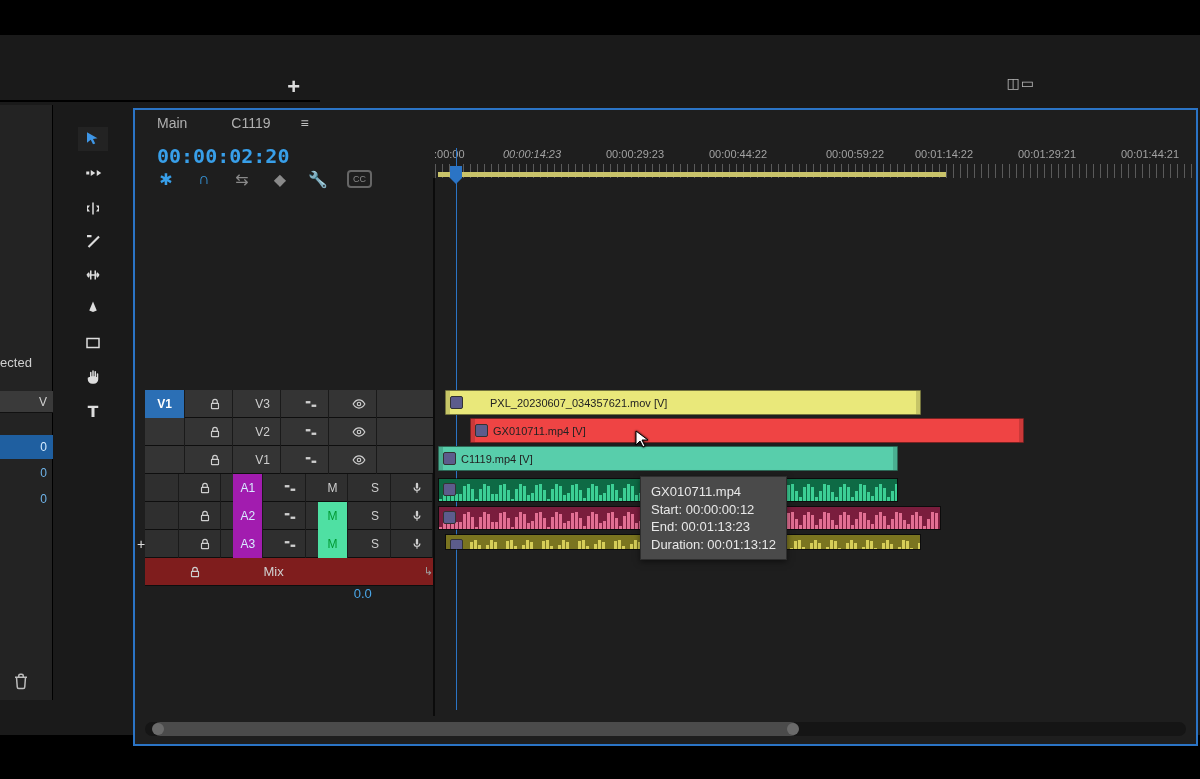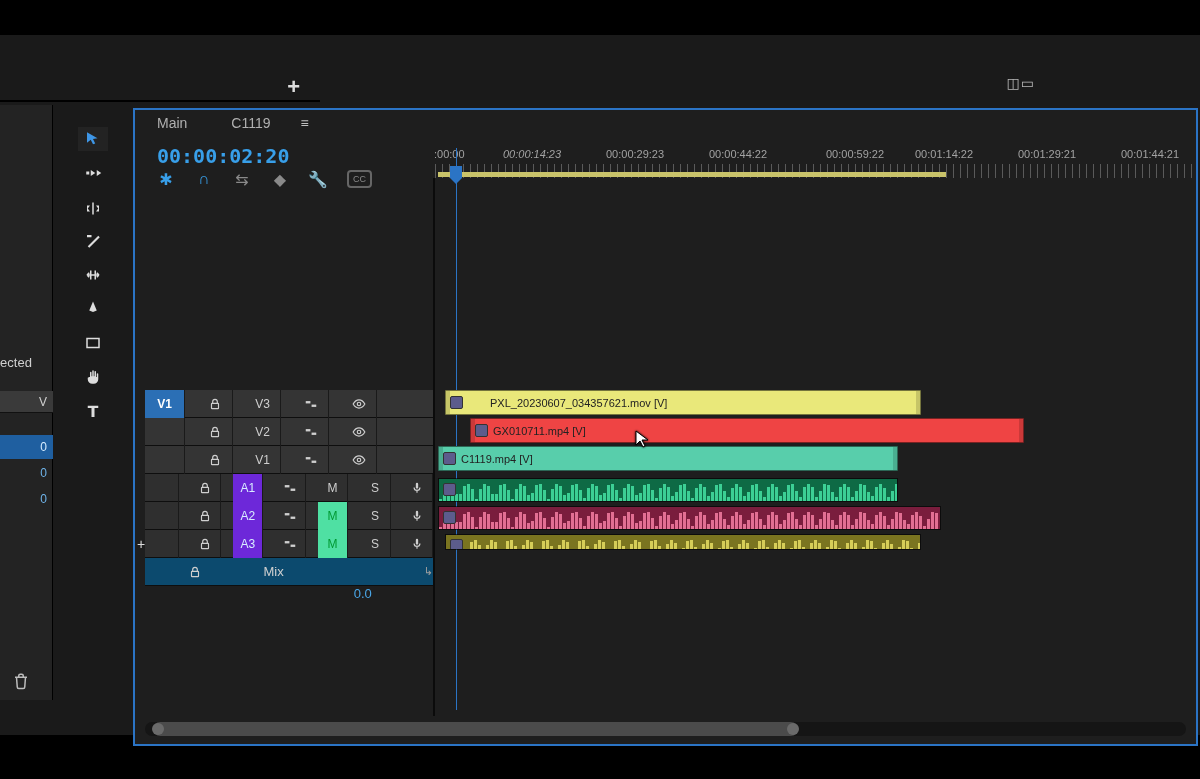--- a/index.html
+++ b/index.html
@@ -112,25 +112,25 @@
     height:28px; display:flex; align-items:center; gap:12px;
     border-bottom:1px solid #0e0e0e; background:#343434;
   }
   .trk.audio { background:#2f2f2f; }
   .cell {
     width:36px; height:28px; display:flex; align-items:center; justify-content:center;
     color:#cfcfcf; font-size:12px; border-right:1px solid #1a1a1a;
   }
   .cell.wide { width:40px; }
   .cell.target { background:#2b6fb5; color:#fff; font-weight:600;}
-  .cell.target-a { background:#6d28d9; color:#d8ecff; }
+  .cell.target-a { background:#a21caf; color:#d8ecff; }
   .cell.mute-on { background:#4fe0a3; color:#093; }
   .cell.btn { cursor:pointer; }
   .cell svg { width:14px; height:14px; }
-  .mix-row { height:28px; display:flex; align-items:center; background:#0c4a6e; border-bottom:1px solid #0e0e0e;}
+  .mix-row { height:28px; display:flex; align-items:center; background:#7f1d1d; border-bottom:1px solid #0e0e0e;}
   .mix-row .lbl { color:#d0d0d0; font-size:13px; margin-left:58px;}
   .mix-row .val { color:#4aa7e8; font-size:13px; margin-left:70px;margin-top:44px;}
   .mix-row .exp { color:#a0a0a0; font-size:11px; margin-left:52px;}
 
   
   .clip-area {
     position:absolute; left:300px; right:0; top:276px; bottom:34px;
   }
   .video-tracks, .audio-tracks { position:absolute; left:0; right:0; }
   .video-tracks { top:4px; }
@@ -864,20 +864,26 @@
                 <rect x="456" y="5" width="3" height="19" fill="#d6cd58"></rect>
                 <rect x="460" y="6" width="3" height="18" fill="#d6cd58"></rect>
                 <rect x="464" y="13" width="3" height="11" fill="#d6cd58"></rect>
                 <rect x="468" y="17" width="3" height="7" fill="#d6cd58"></rect>
                 <rect x="472" y="8" width="3" height="16" fill="#d6cd58"></rect>
               </svg></div>
           </div>
         </div>
     </div>
 
+    <div class="tooltip" id="tooltip" style="left: 505px; top: 366px;">
+      <div>GX010711.mp4</div>
+      <div>Start: 00:00:00:12</div>
+      <div>End: 00:01:13:23</div>
+      <div>Duration: 00:01:13:12</div>
+    </div>
 
     <div class="cursor" id="cursor" style="left: 500px; top: 320px;">
       <svg viewBox="0 0 14 18">
           <path d="M1 1l0 14 4-4 3 6 2-1-3-6 6 0z" fill="#fff" stroke="#000" stroke-width="1"></path>
         </svg>
     </div>
 
     <div class="zoom-bar">
       <div class="thumb" id="zoom-thumb" style="left: 8px; width: 645px;">
         <div class="grip" style="left:-1px"></div>

